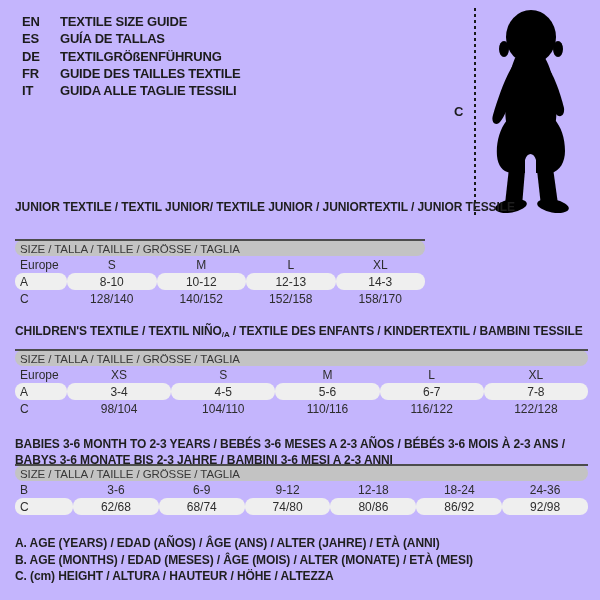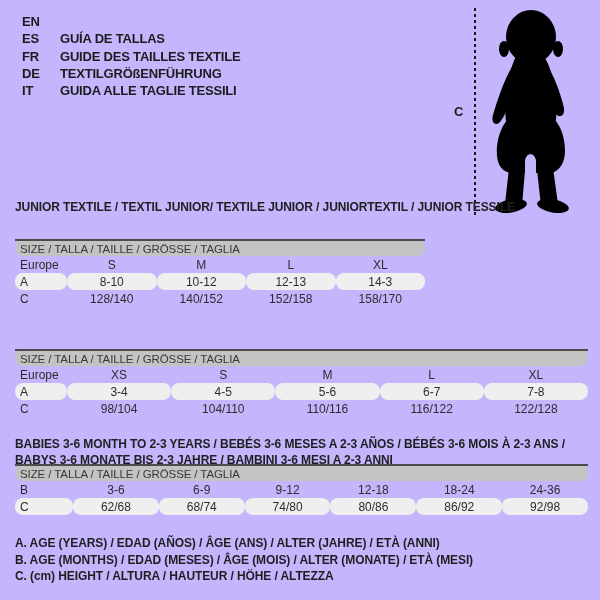--- a/index.html
+++ b/index.html
@@ -53,32 +53,33 @@
   }
 </style>
 </head>
 <body>
 
 <div class="page">
 
   <div class="lang-block">
     <div class="lang-row">
       <span class="lang-code">EN</span>
+      <span class="lang-text">TEXTILE SIZE GUIDE</span>
     </div>
     <div class="lang-row">
       <span class="lang-code">ES</span>
       <span class="lang-text">GUÍA DE TALLAS</span>
     </div>
     <div class="lang-row">
+      <span class="lang-code">DE</span>
+      <span class="lang-text">TEXTILGRÖßENFÜHRUNG</span>
+    </div>
+    <div class="lang-row">
       <span class="lang-code">FR</span>
       <span class="lang-text">GUIDE DES TAILLES TEXTILE</span>
-    </div>
-    <div class="lang-row">
-      <span class="lang-code">DE</span>
-      <span class="lang-text">TEXTILGRÖßENFÜHRUNG</span>
     </div>
     <div class="lang-row">
       <span class="lang-code">IT</span>
       <span class="lang-text">GUIDA ALLE TAGLIE TESSILI</span>
     </div>
   </div>
 
   <span class="fig-c">C</span>
   <div class="fig-dash"></div>
   <svg class="fig-svg" width="96" height="205" viewBox="0 0 96 205" xmlns="http://www.w3.org/2000/svg">
@@ -125,20 +126,23 @@
       <tr>
         <td class="lbl">C</td>
         <td class="val">128/140</td>
         <td class="val">140/152</td>
         <td class="val">152/158</td>
         <td class="val">158/170</td>
       </tr>
     </tbody>
   </table>
 
+  <div class="sec-title" style="top:323px;">
+    <span>CHILDREN'S TEXTILE / TEXTIL NIÑO</span><span class="sub">/A</span><span> / TEXTILE DES ENFANTS / KINDERTEXTIL / BAMBINI TESSILE</span>
+  </div>
   <table class="sizetable" style="top:349px; left:15px; width:573px;">
     <colgroup>
         <col style="width:52px">
         <col>
         <col>
         <col>
         <col>
         <col>
       </colgroup>
     <tbody>

